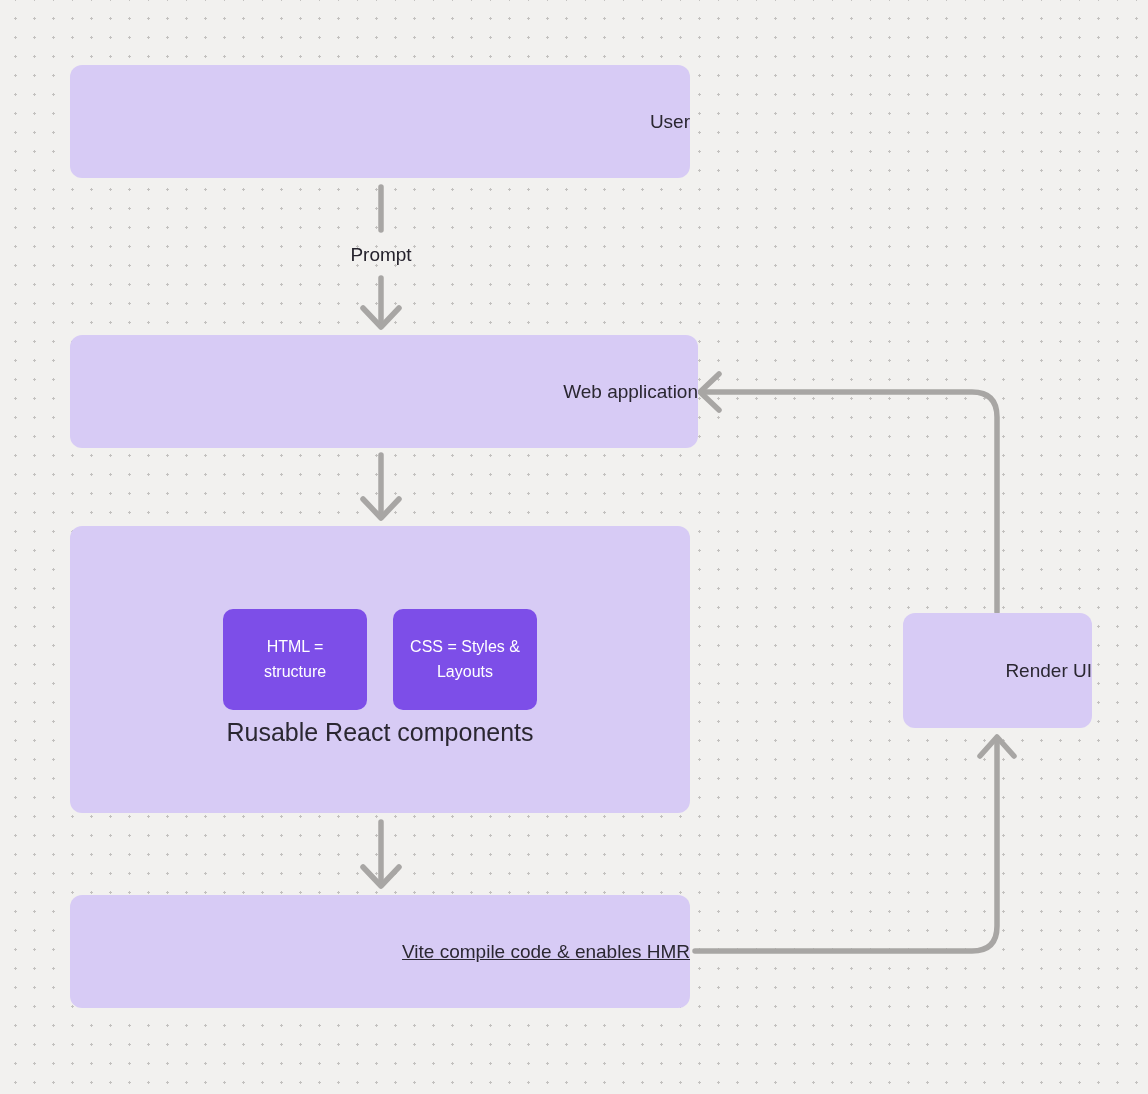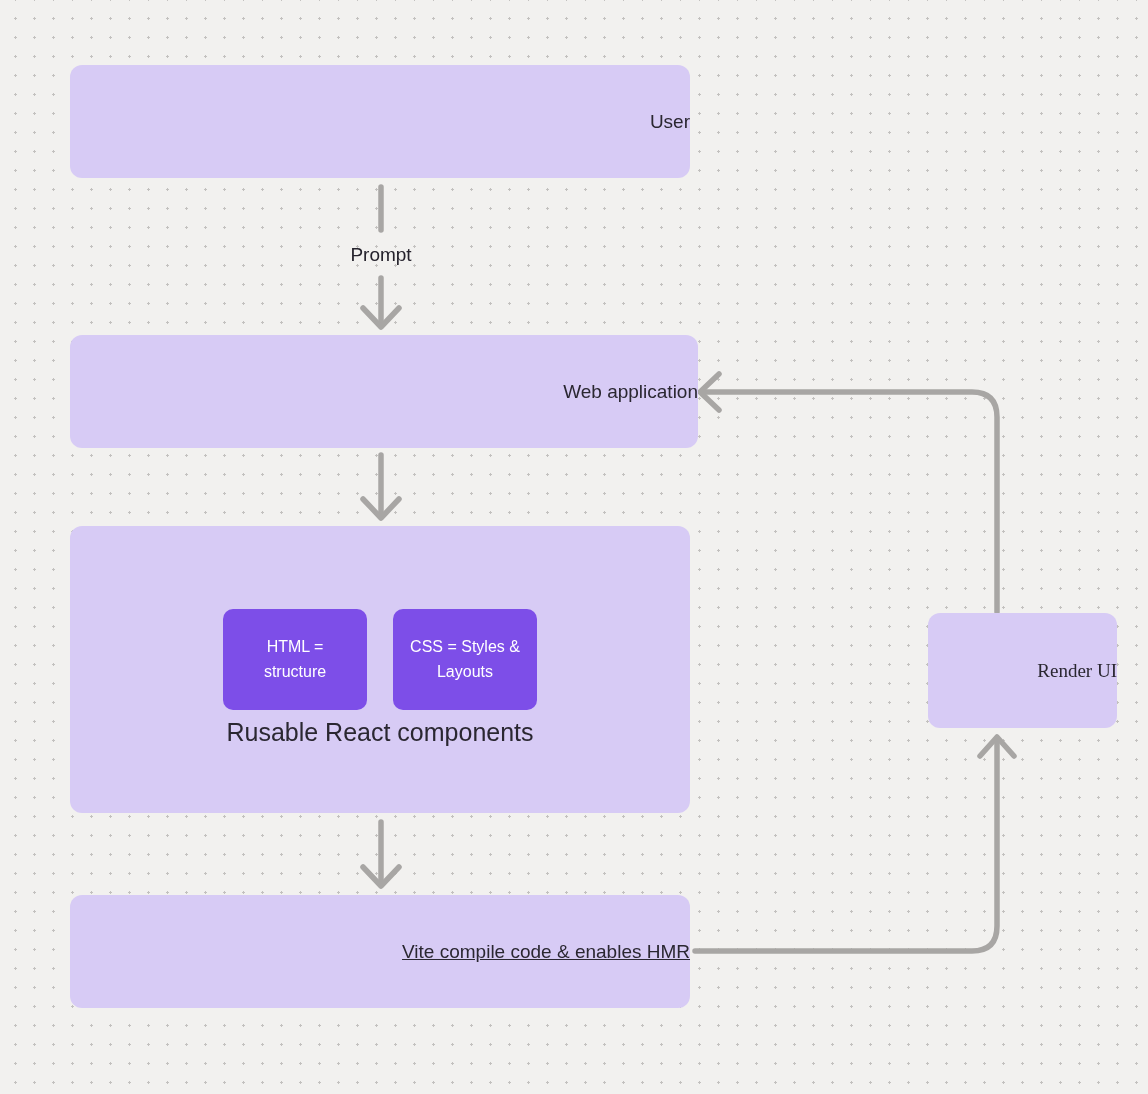--- a/index.html
+++ b/index.html
@@ -38,21 +38,21 @@
     display: flex;
     align-items: center;
     justify-content: flex-end;
     color: #2a2731;
     font-size: 19px;
     text-align: center;
   }
   .node-user            { left: 70px;  top: 65px;  width: 620px; height: 113px; }
   .node-web-application { left: 70px;  top: 335px; width: 620px; height: 113px; padding-left: 8px; }
   .node-vite            { left: 70px;  top: 895px; width: 620px; height: 113px; text-decoration: underline; }
-  .node-render-ui       { left: 928px; top: 613px; width: 189px; height: 115px; font-family: Liberation Serif, serif; }
+  .node-render-ui       { left: 903px; top: 613px; width: 189px; height: 115px; }
   .node-components {
     left: 70px;
     top: 526px;
     width: 620px;
     height: 287px;
     display: block;
   }
   .chips-row {
     position: absolute;
     left: 0;

